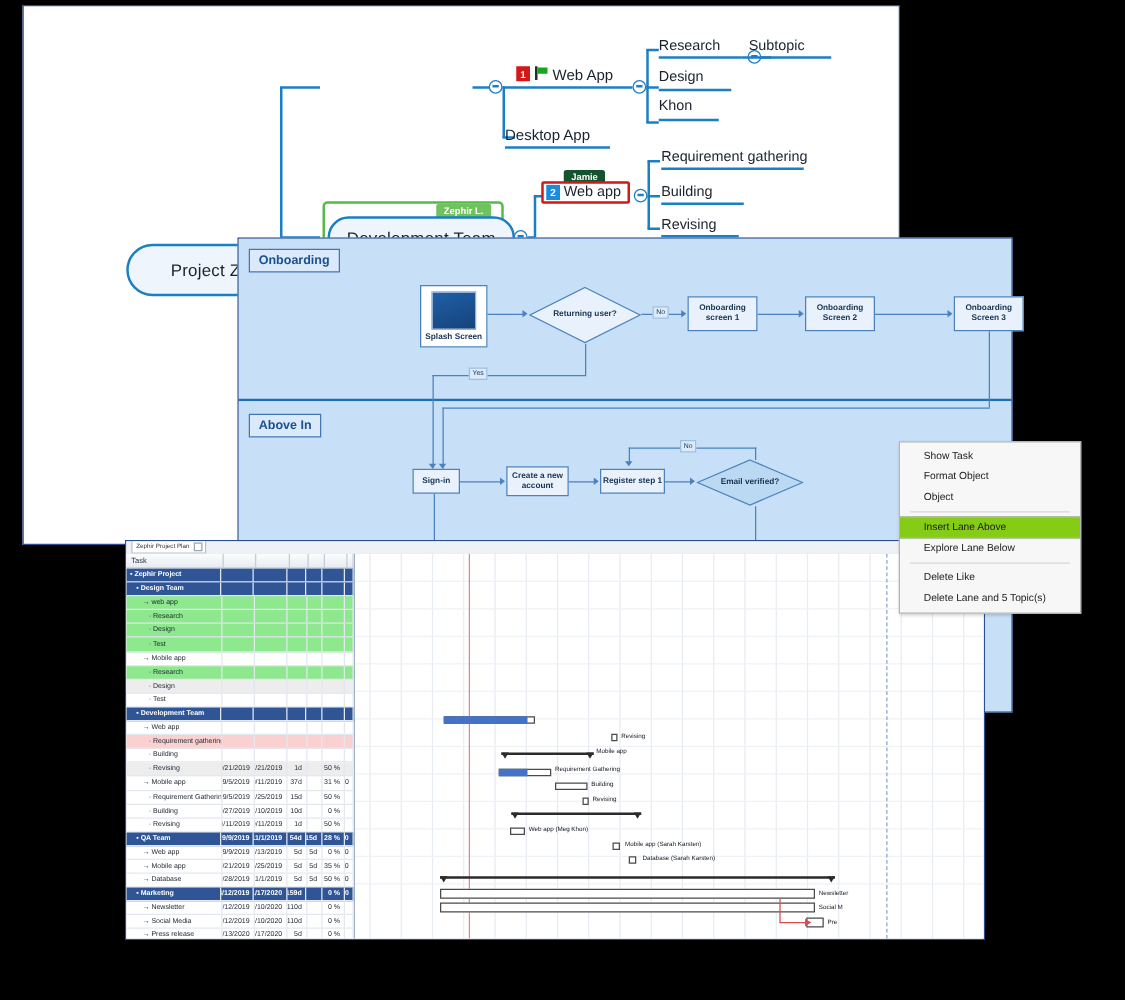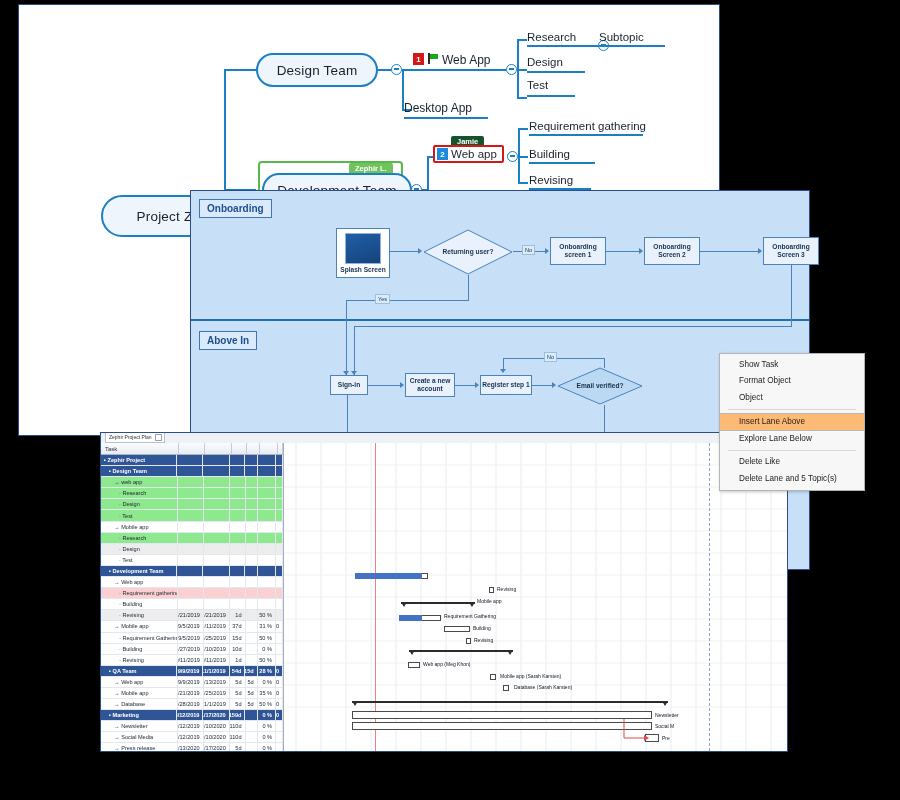--- a/index.html
+++ b/index.html
@@ -55,21 +55,21 @@
   .arw.d{border-top:4px solid #4a82bd;border-left:3px solid transparent;border-right:3px solid transparent;}
   .edgelbl{position:absolute;background:#dcebfa;border:1px solid #9dbfdf;font-size:5.5px;
      color:#16314f;padding:0 2px;line-height:8px;}
   .thumb{position:absolute;box-sizing:border-box;background:#fff;border:1px solid #8fb4d8;}
   .thumb-splash{background:linear-gradient(160deg,#1f5fa8 0%,#16437a 100%);}
 
   
   #ctxmenu{position:absolute;left:719px;top:353px;width:144px;background:#f7f7f7;
      border:1px solid #b4b4b4;box-shadow:1px 1px 3px rgba(0,0,0,.22);padding:3px 0;z-index:60;}
   .ctx-item{font-size:8.2px;color:#1c1c1c;padding:3.2px 6px 3.2px 19px;white-space:nowrap;line-height:1.2;}
-  .ctx-item.sel{background:#fdba74;border-top:1px solid #b9b9b9;border-bottom:1px solid #b9b9b9;}
+  .ctx-item.sel{background:#84cc16;border-top:1px solid #b9b9b9;border-bottom:1px solid #b9b9b9;}
   .ctx-sep{height:1px;background:#d7d7d7;margin:3px 8px;}
 
   
   #gantt{left:100px;top:432px;width:688px;height:320px;border:1px solid #2a4d8f;background:#fff;overflow:hidden;}
   #gantt .gtop{height:10px;background:#eef1f6;border-bottom:1px solid #c6ced9;position:relative;}
   .gtab{position:absolute;left:4px;top:-1px;height:9px;background:#fff;border:1px solid #b8c2cf;
      font-size:5px;color:#333;padding:0 12px 0 3px;line-height:9px;}
   .gtab .x{position:absolute;right:2px;top:1px;width:5px;height:5px;border:1px solid #9aa5b3;}
   .gt-table{position:absolute;left:0;top:10px;width:182px;bottom:0;border-right:1px solid #9fb0c6;background:#fff;overflow:hidden;}
   .gt-chart{position:absolute;left:183px;top:10px;right:0;bottom:0;overflow:hidden;background:#fff;}
@@ -106,23 +106,20 @@
 
   <div class="mm-node mm-oval" style="left:82px;top:190px;width:150px;height:42px;">
     <span>Project Zeph</span>
   </div>
 
   <div class="mm-hline" style="left:232px;top:210px;width:16px;"></div>
   <div class="mm-vline" style="left:205px;top:65px;height:147px;"></div>
   <div class="mm-hline" style="left:205px;top:64px;width:32px;"></div>
   <div class="mm-hline" style="left:205px;top:184px;width:32px;"></div>
 
-  <div class="mm-node mm-oval" style="left:237px;top:48px;width:122px;height:34px;">
-    <span>Design Team</span>
-  </div>
   <div class="mm-hline" style="left:359px;top:64px;width:14px;"></div>
   <div class="mm-collapse" style="left:372px;top:59px;"></div>
 
   <div class="mm-hline" style="left:383px;top:64px;width:104px;"></div>
   <div class="mm-badge" style="left:394px;top:48px;">
     <span>1</span>
   </div>
   <span class="flagicon" style="position:absolute;left:409px;top:48px;"></span>
   <div class="mm-leaf" style="left:423px;top:48px;font-size:12px;">
     <span>Web App</span>
@@ -141,21 +138,21 @@
   <div class="mm-hline" style="left:498px;top:64px;width:10px;"></div>
   <div class="mm-hline" style="left:498px;top:92px;width:10px;"></div>
 
   <div class="mm-leaf" style="left:508px;top:26px;">
     <span>Research</span></div>
   <div class="mm-underline" style="left:508px;top:40px;width:66px;"></div>
   <div class="mm-leaf" style="left:508px;top:51px;">
     <span>Design</span></div>
   <div class="mm-underline" style="left:508px;top:66px;width:58px;"></div>
   <div class="mm-leaf" style="left:508px;top:74px;">
-    <span>Test</span></div>
+    <span>Khon</span></div>
   <div class="mm-underline" style="left:508px;top:90px;width:48px;"></div>
 
   <div class="mm-hline" style="left:574px;top:40px;width:6px;"></div>
   <div class="mm-collapse" style="left:579px;top:35px;"></div>
   <div class="mm-hline" style="left:590px;top:40px;width:8px;"></div>
   <div class="mm-leaf" style="left:580px;top:26px;">
     <span>Subtopic</span></div>
   <div class="mm-underline" style="left:580px;top:40px;width:66px;"></div>
 
   <div class="mm-greenbox" style="left:239px;top:156px;width:145px;height:44px;"></div>

